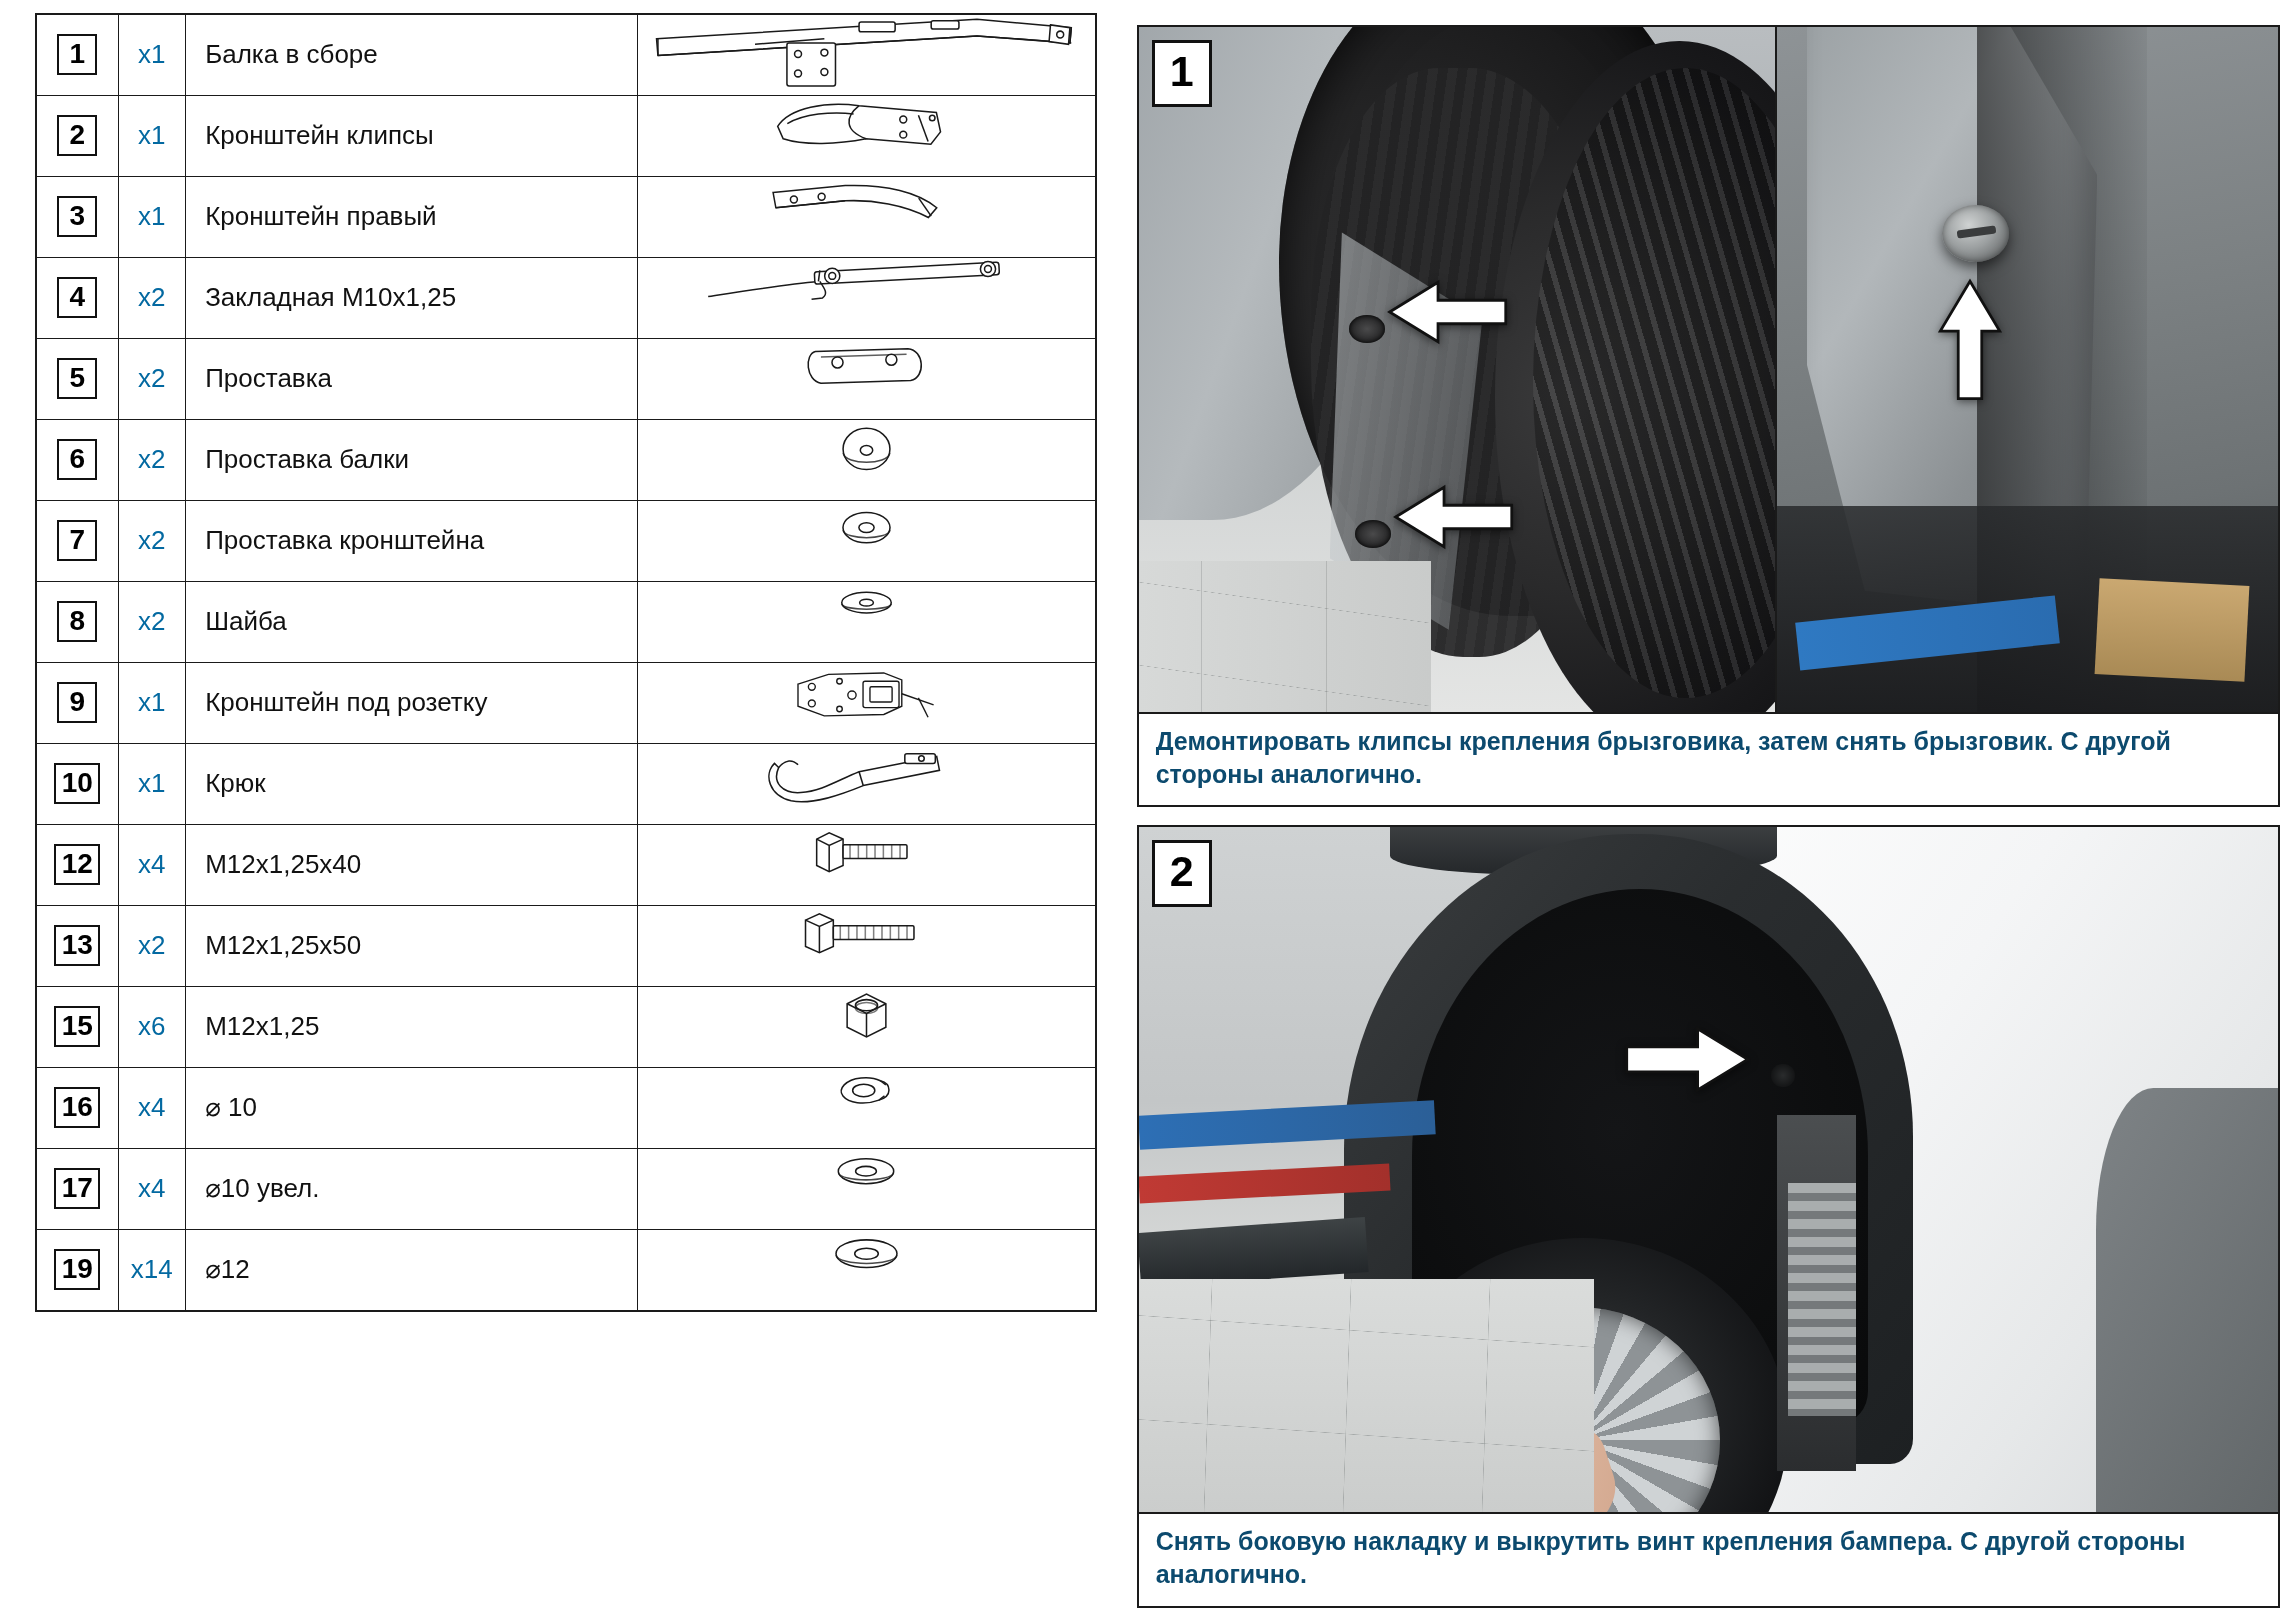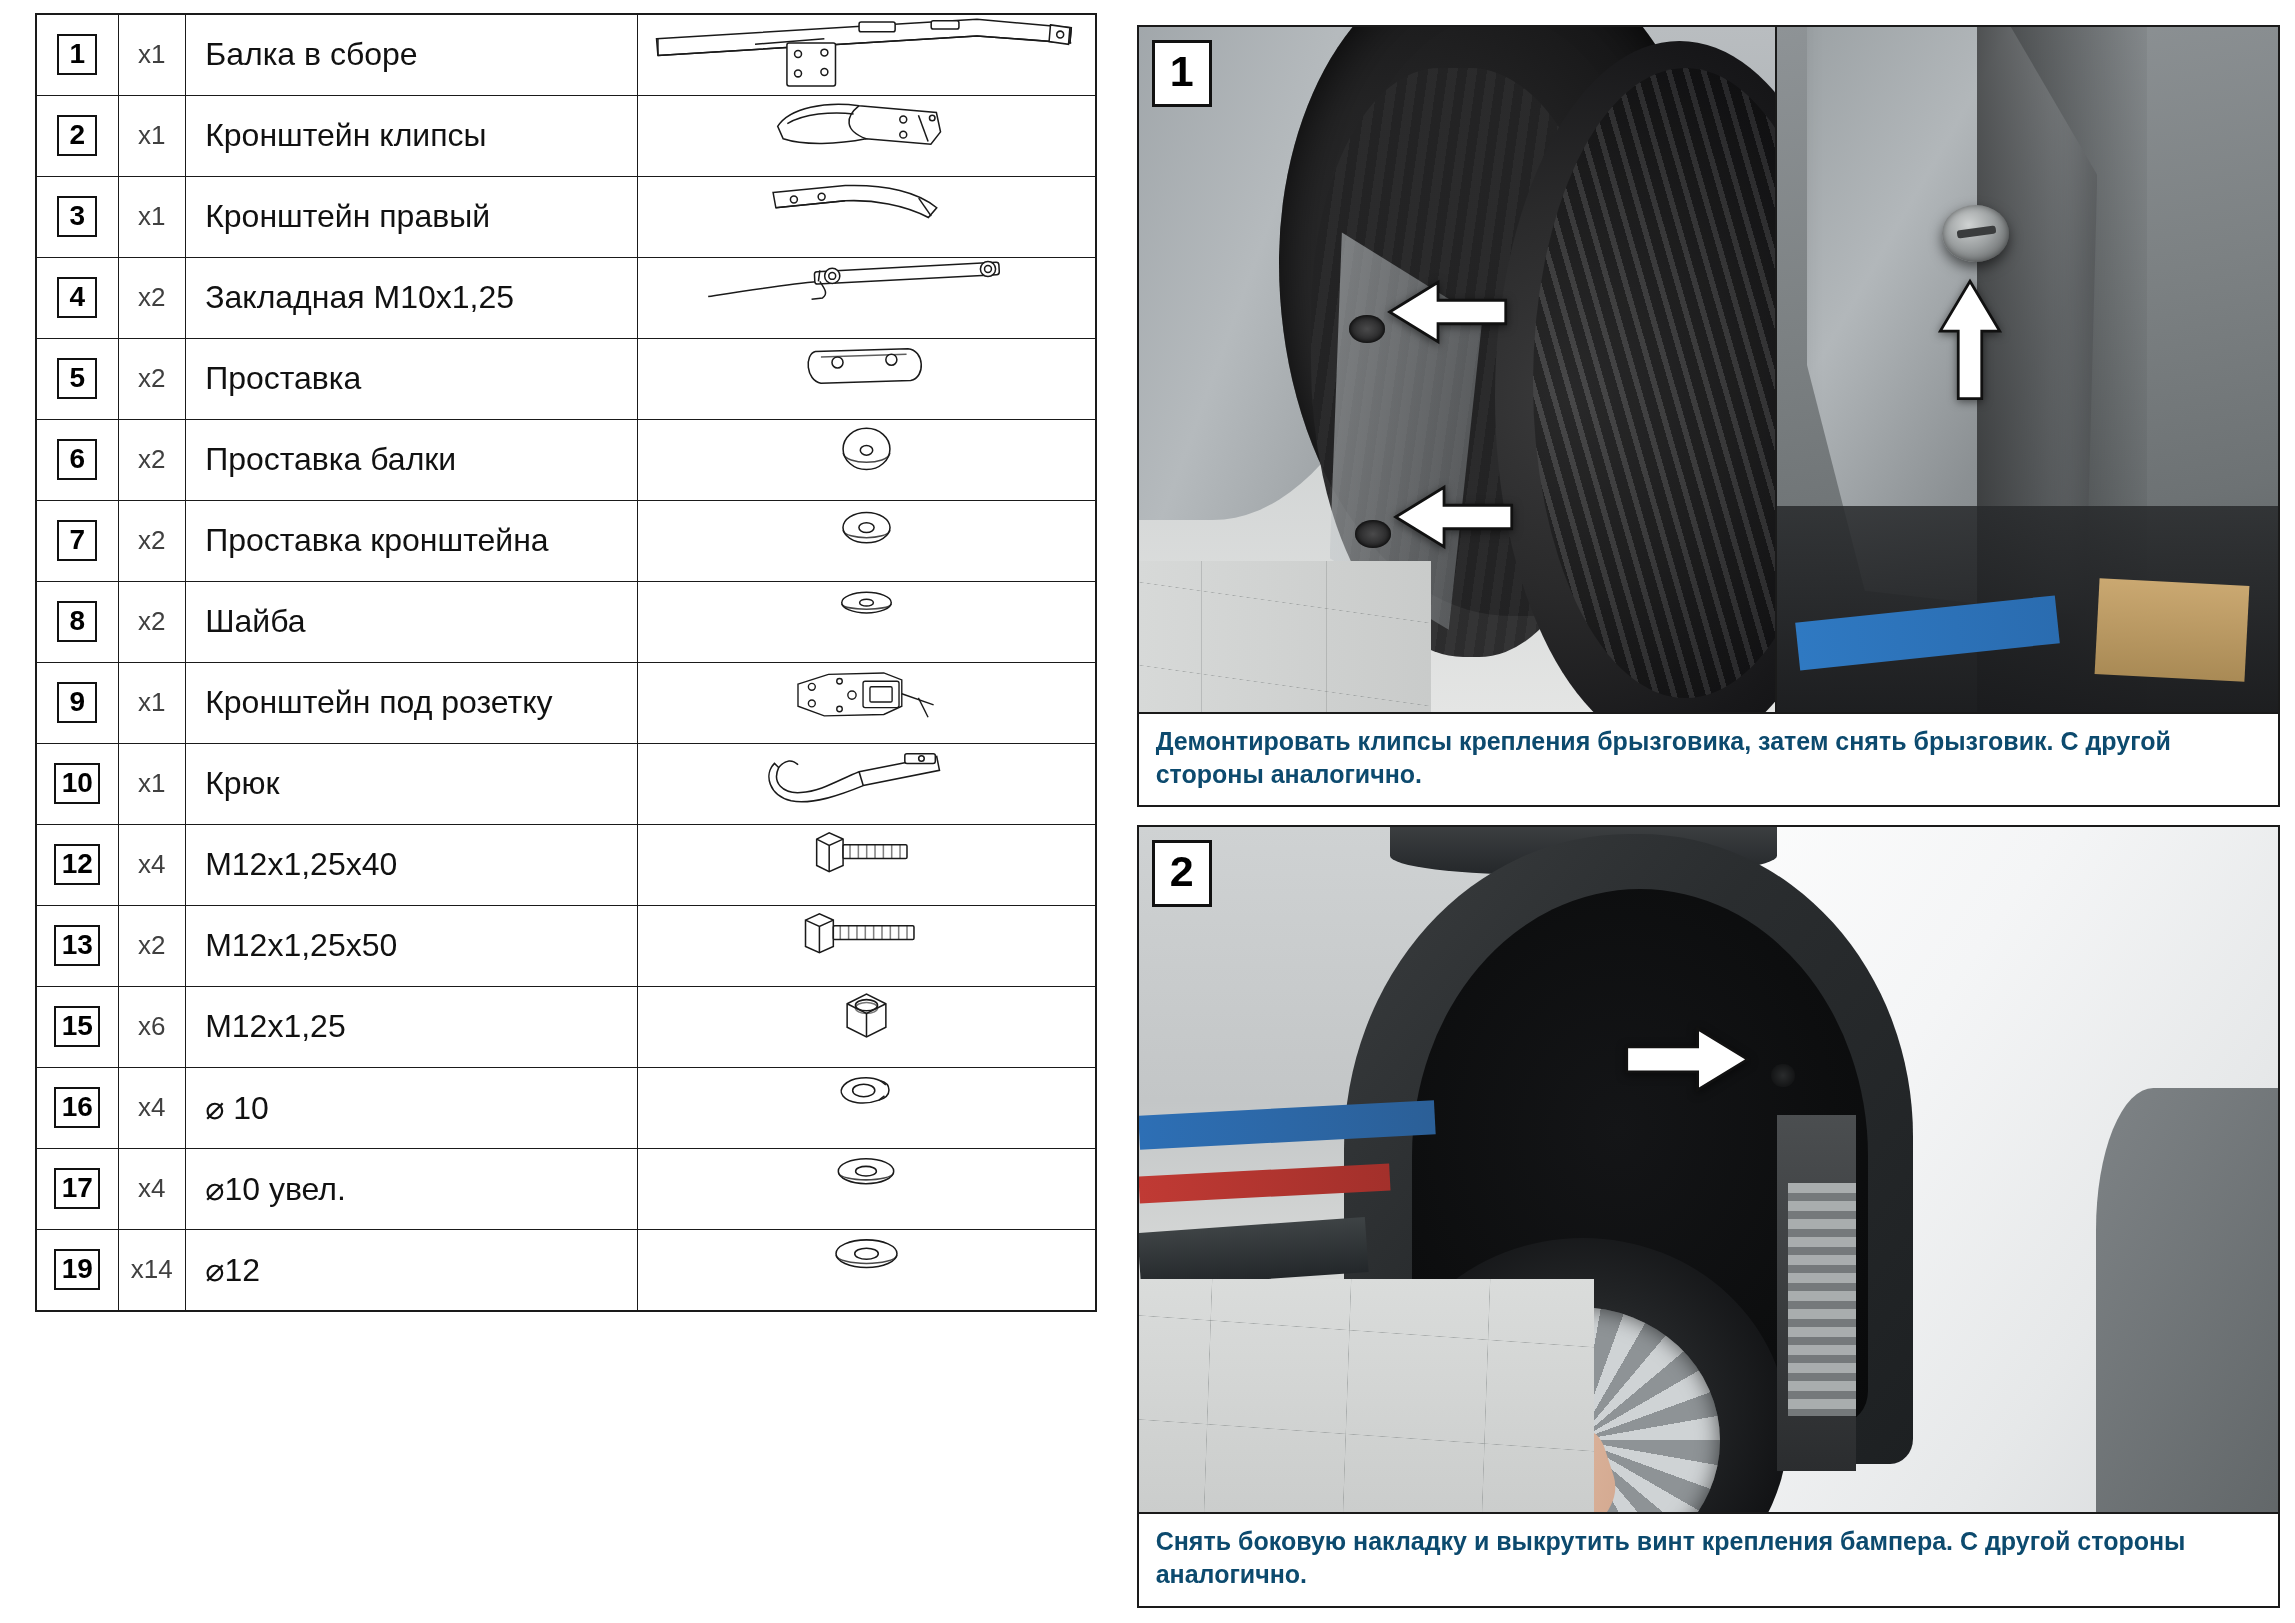--- a/index.html
+++ b/index.html
@@ -58,24 +58,24 @@
     min-width: 40px;
     padding: 2.8px 5.6px 4.2px;
     font-size: 28px;
     font-weight: bold;
     line-height: 1.05;
     text-align: center;
     background: #fff;
   }
   .qty-text {
     font-size: 26px;
-    color: #404040;
+    color: #0369a1;
   }
   .name-text {
-    font-size: 32px;
+    font-size: 26px;
     color: #111;
     white-space: nowrap;
   }
   .img-cell { position: relative; height: 80px; }
   .img-cell svg { display: block; margin: 0 auto; }
 
   
   .panel {
     border: 2.8px solid #1a1a1a;
     background: #fff;

